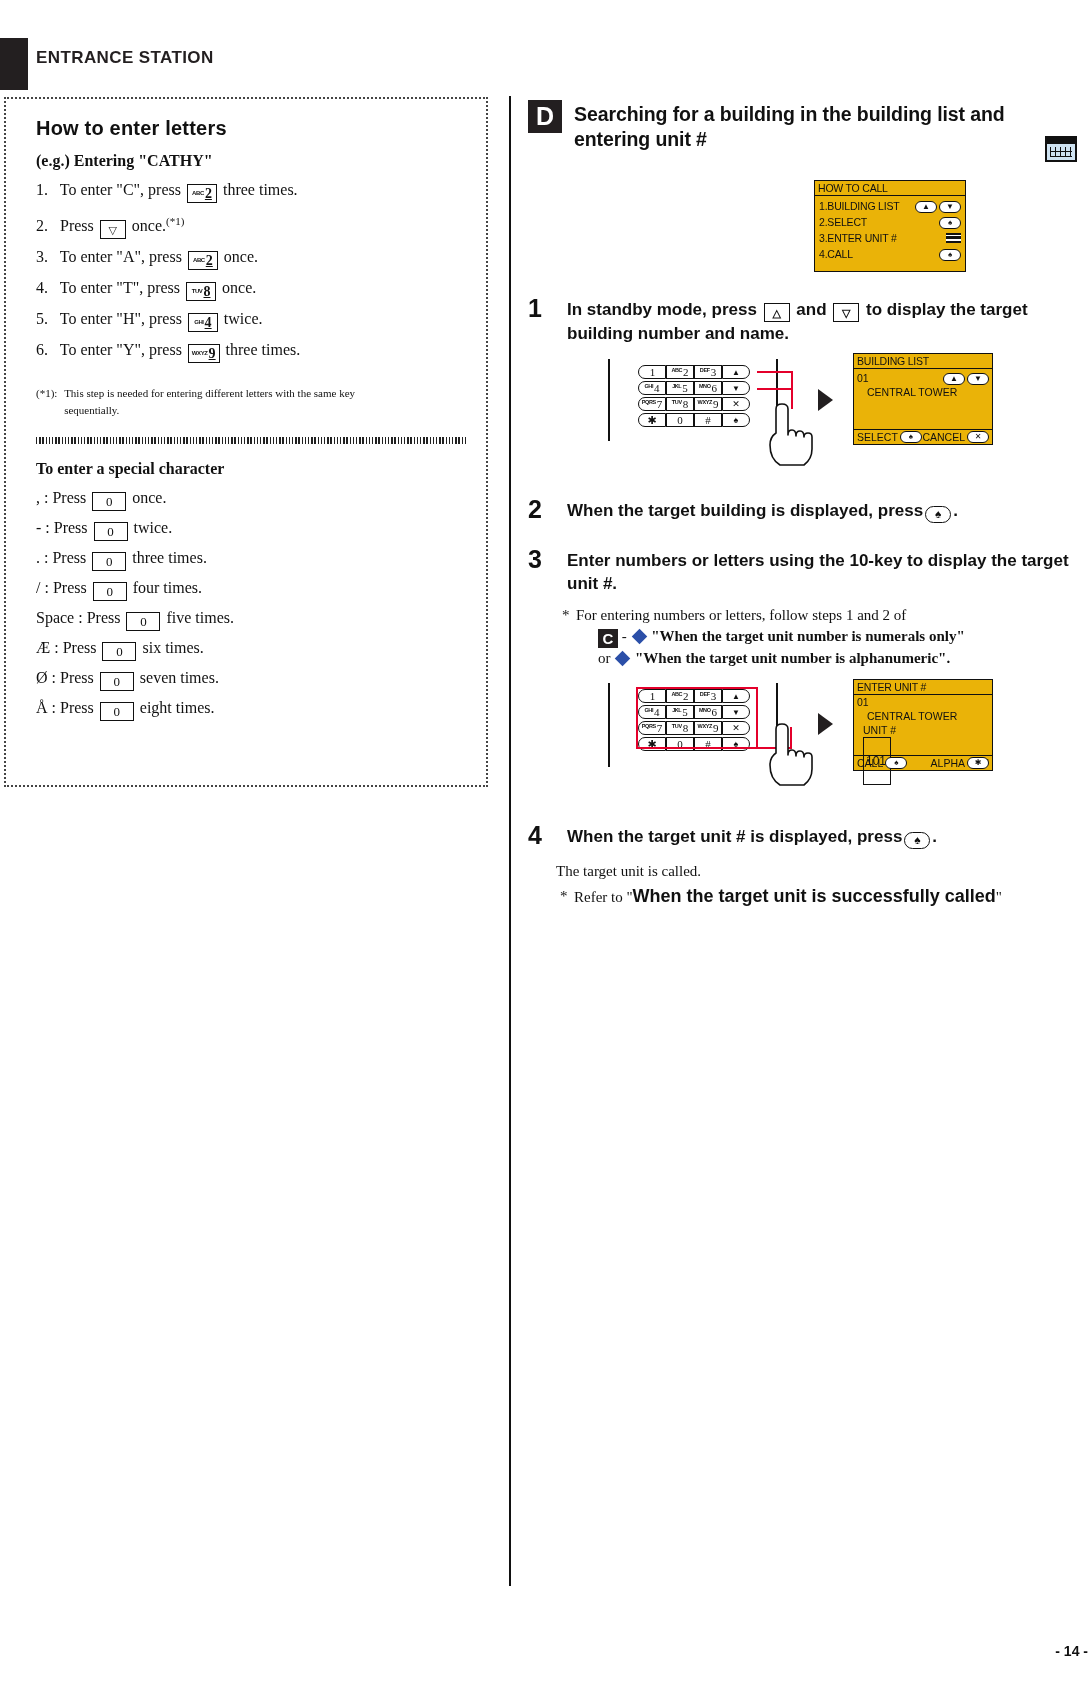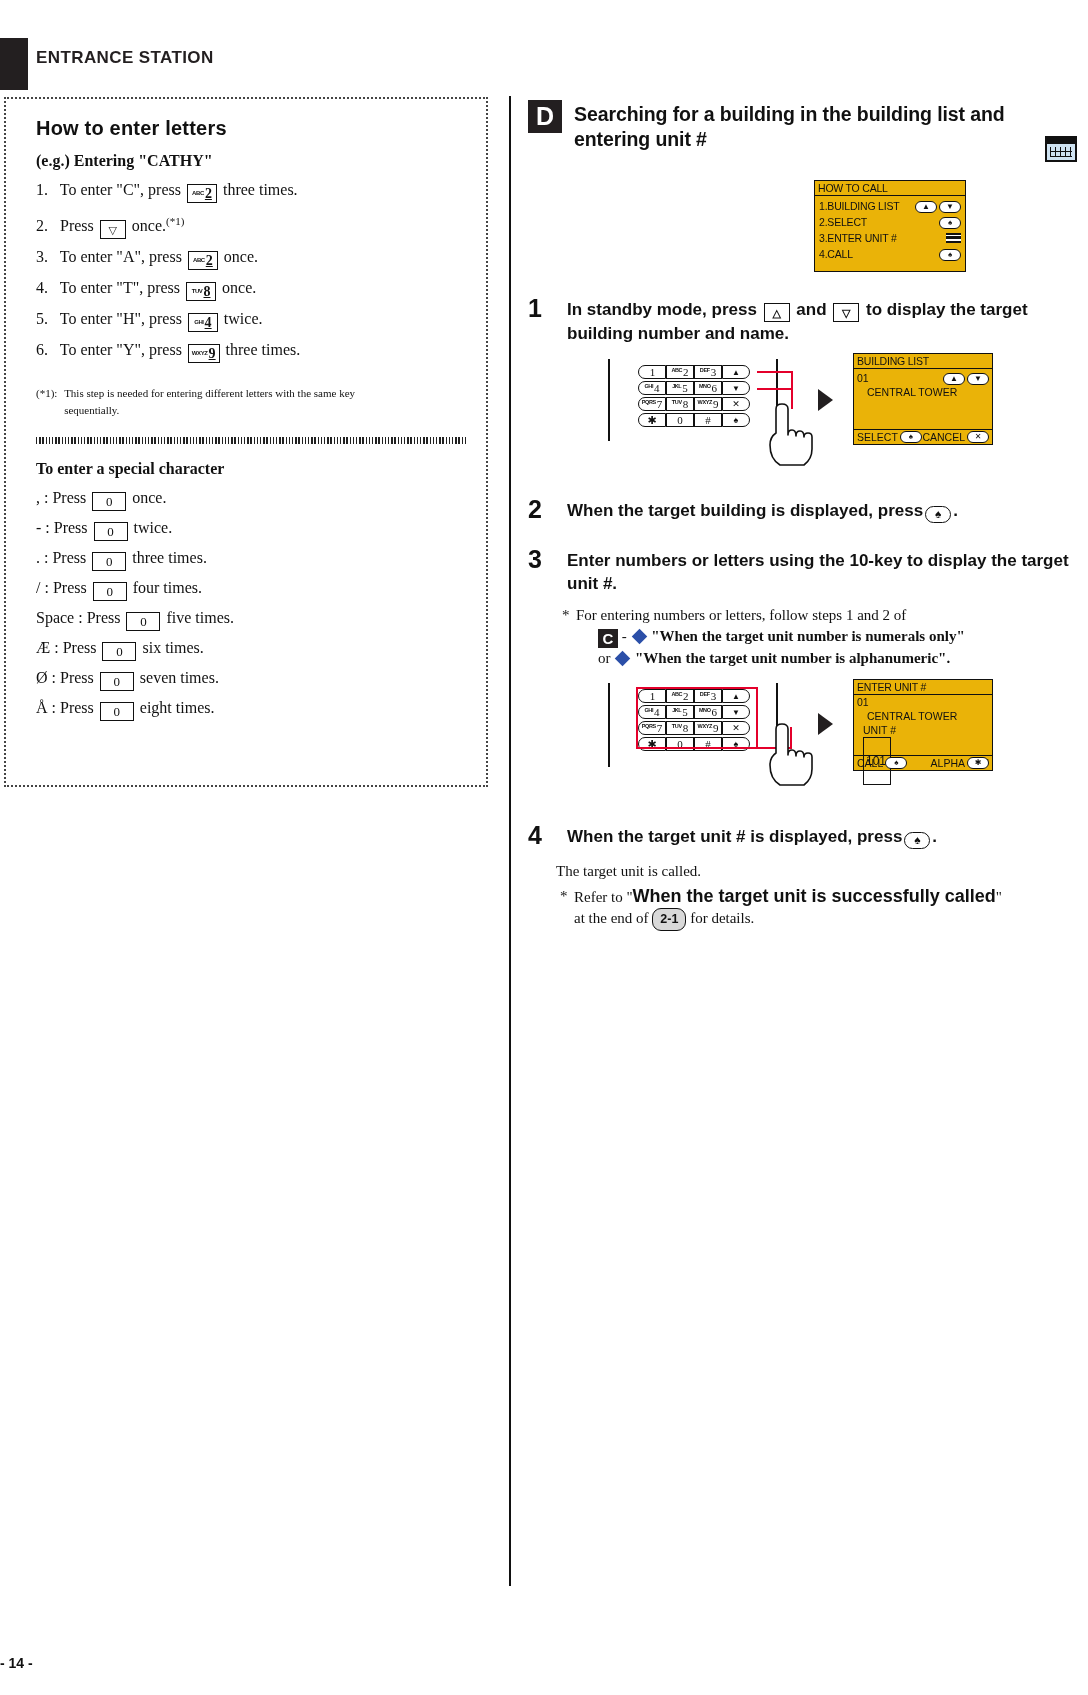--- a/index.html
+++ b/index.html
@@ -186,21 +186,21 @@
   .dia { display:inline-block; width:11px; height:11px; background:#2b4fa8; transform:rotate(45deg); vertical-align:-1px; margin:0 3px; }
 
   .tail { font-family:"Liberation Serif",serif; font-size:15px; line-height:21px; }
   .chip {
     display:inline-block; border:1.4px solid #111; border-radius:9px;
     padding:0 7px; font-family:"Liberation Sans",sans-serif; font-weight:bold;
     font-size:12.5px; background:#d9d9d9;
   }
 
   .pagenum {
-    position:absolute; left:0; right:0; bottom:24px; text-align:left;
+    position:absolute; left:0; right:0; bottom:36px; text-align:right;
     font-family:"Liberation Sans",sans-serif; font-weight:bold; font-size:14px;
   }
 </style>
 </head>
 <body>
 
 <div class="hdr">
   <div class="hdr-tab"></div>
   <div class="hdr-title">ENTRANCE STATION</div>
 </div>
@@ -605,23 +605,18 @@
     <div class="body">
       <span>When the target unit # is displayed, press</span><span class="key-round" style="vertical-align:-2px"><span>♠</span></span><span>.</span>
     </div>
   </div>
 
   <div class="tail" style="margin:12px 0 0 28px;">
     <div>The target unit is called.</div>
     <div style="position:relative; margin-top:4px; margin-left:18px;">
       <span style="position:absolute;left:-14px;top:0;">*</span>
       <span>Refer to "</span><b style="font-family:'Liberation Sans',sans-serif;font-size:18px;">When the target unit is successfully called</b><span>"</span>
-      <div>
-        <span>at the end of</span>
-        <span class="chip">2-1</span>
-        <span>for details.</span>
-      </div>
     </div>
   </div>
 
 </div>
 
 <div class="pagenum">- 14 -</div>
 
 </body></html>

